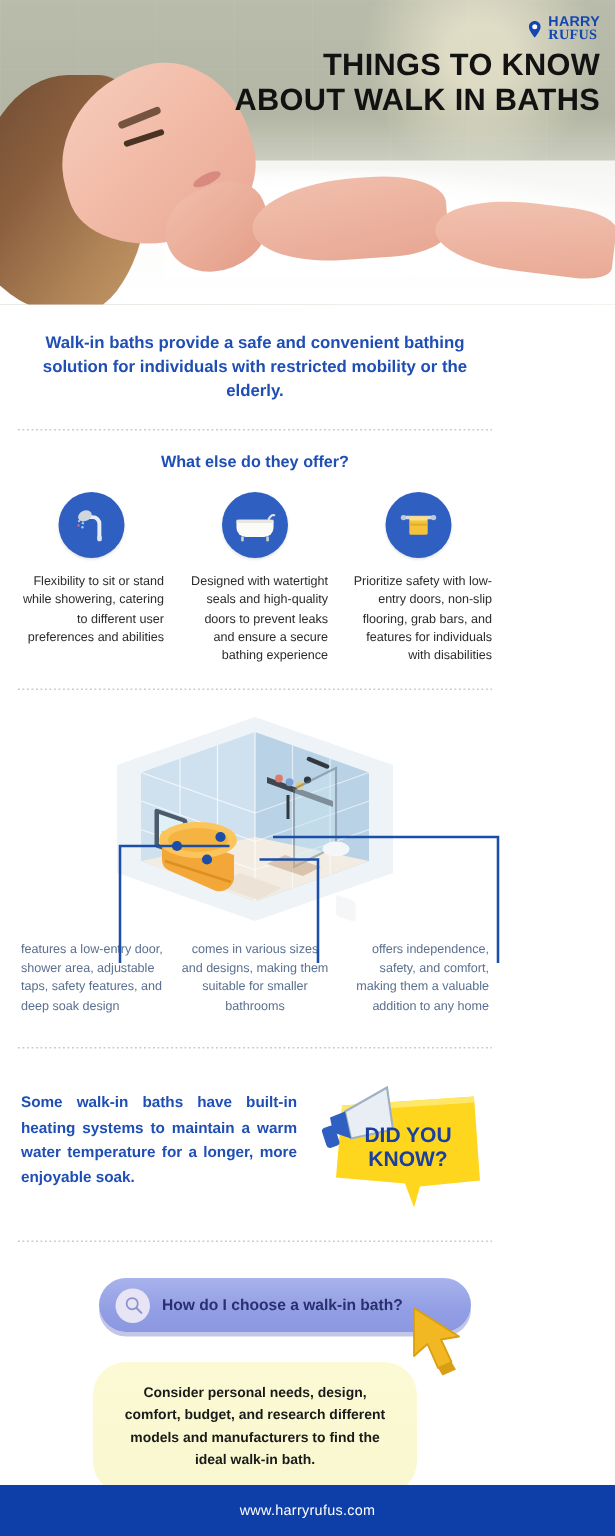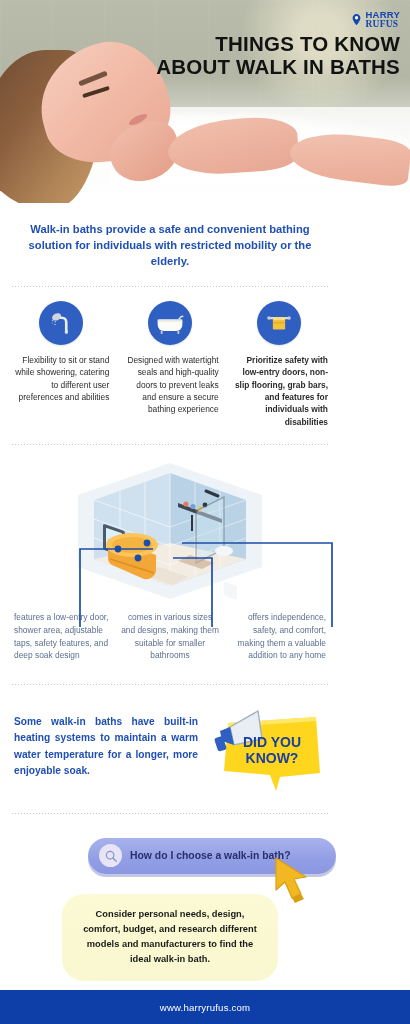--- a/index.html
+++ b/index.html
@@ -130,21 +130,21 @@
     background:#2f5fc0;
     display:flex; align-items:center; justify-content:center;
     box-shadow:0 1px 2px rgba(0,0,0,.12);
   }
   .col-txt {
     margin-top:9px; font-size:8.4px; line-height:1.48; color:#2b2b2b;
     padding:0 4px;
   }
   .col:nth-child(1) .col-txt { text-align:right; }
   .col:nth-child(2) .col-txt { text-align:right; }
-  .col:nth-child(3) .col-txt { text-align:right;font-weight:bold; }
+  .col:nth-child(3) .col-txt { text-align:right; }
 
   
   .room-wrap { position:relative; height:150px; margin-top:12px; }
   .room { position:absolute; left:50%; top:2px; transform:translateX(-50%); }
 
   .connectors { position:absolute; left:0; top:0; width:410px; height:186px; pointer-events:none; }
 
   .cols3b { display:flex; padding:4px 14px 0; gap:8px; }
   .col-b { flex:1; font-size:8.4px; line-height:1.5; color:#5b7090; }
   .col-b:nth-child(1) { text-align:left; }
@@ -156,21 +156,21 @@
   .dyk-txt {
     flex:1 1 auto; width:218px;
     font-size:10.2px; font-weight:bold; line-height:1.62; color:#1f4fb5;
     text-align:justify;
   }
   .dyk-badge { position:relative; width:112px; height:92px; flex:0 0 112px; }
 
   
   .q-wrap { position:relative; margin-top:20px; height:56px; }
   .q-pill {
-    position:absolute; left:88px; top:4px; width:248px; height:36px;
+    position:absolute; left:66px; top:4px; width:248px; height:36px;
     border-radius:18px;
     background:linear-gradient(180deg,#a8b2ec 0%, #929ee4 60%, #8b97e0 100%);
     box-shadow:0 3px 0 rgba(120,130,200,.45);
     display:flex; align-items:center; gap:8px; padding-left:11px;
   }
   .q-mag {
     width:23px; height:23px; border-radius:50%;
     background:#e6e4f5; display:flex; align-items:center; justify-content:center;
     flex:0 0 23px;
   }
@@ -236,20 +236,21 @@
       </span>
     </div>
 
     <div class="hero-title">THINGS TO KNOW ABOUT WALK IN BATHS</div>
   </div>
 
   <div class="intro">Walk-in baths provide a safe and convenient bathing solution for individuals with restricted mobility or the elderly.</div>
   <div class="intro-sp"></div>
   <div class="dotted"></div>
 
+  <div class="subhead">What else do they offer?</div>
 
   <div class="cols3">
     <div class="col">
       <div class="circ">
         <svg width="28" height="28" viewBox="0 0 32 32">
           <path d="M22 26 V15 a5 5 0 0 0-5-5 H13" stroke="#e8eef6" stroke-width="3" fill="none" stroke-linecap="round"></path>
           <ellipse cx="11" cy="9" rx="5.4" ry="4" fill="#cfd6de" transform="rotate(-24 11 9)"></ellipse>
           <rect x="20.4" y="24" width="3.4" height="4.4" rx="1.2" fill="#dfe6ee"></rect>
           <circle cx="6.5" cy="13" r=".9" fill="#9fd0f0"></circle>
           <circle cx="9.4" cy="14.6" r=".9" fill="#9fd0f0"></circle>

